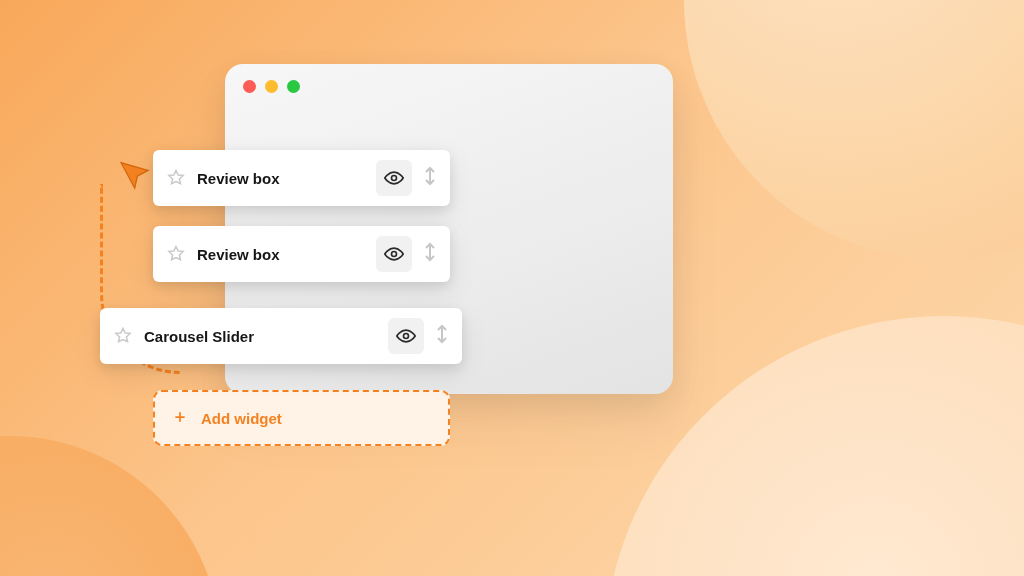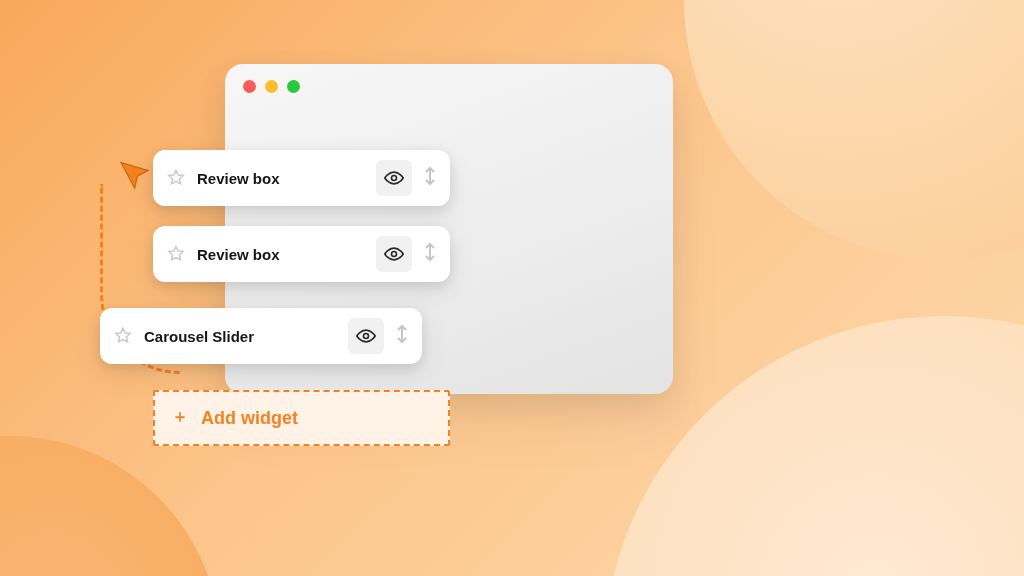--- a/index.html
+++ b/index.html
@@ -37,31 +37,31 @@
 }
 .dot { width: 13px; height: 13px; border-radius: 50%; }
 .dot.red   { background:#fc5b57; }
 .dot.yellow{ background:#fdbc2e; }
 .dot.green { background:#28c840; }
 
 
 .cards { position:absolute; left:150px; top:150px; width:300px; }
 .card {
   background:#fff;
-  border-radius:12px;
+  border-radius:6px;
   height:56px;
   display:flex; align-items:center;
   padding:0 12px;
   box-shadow: 0 4px 12px rgba(0,0,0,.10), 0 10px 30px rgba(0,0,0,.08);
   margin-bottom:26px;
   position:relative;
 }
 .card.c1 { margin-left:3px; }
 .card.c2 { margin-left:3px; margin-top:-6px; }
-.card.c3 { margin-left:-50px; width:322px;justify-content:space-between; }
+.card.c3 { margin-left:-50px; width:362px;justify-content:space-between; }
 .card.muted {
   background:#f4f4f4;
   box-shadow: 0 2px 6px rgba(0,0,0,.06);
   margin-left:3px;
 }
 .card .iconwrap {
   width:22px; display:flex; justify-content:center; color:#b8b8b8;
 }
 .card .label {
   margin-left:10px; font-weight:700; font-size:15px; color:#161616; flex:1;
@@ -72,27 +72,27 @@
   width:36px; height:36px; border-radius:6px;
   background:#f1f1f1; display:flex; align-items:center; justify-content:center;
 }
 .eye-btn svg { width:20px; height:20px; }
 .drag-handle { color:#c6c6c6; }
 
 .addwidget {
   border:2px dashed #f58220;
   background:#fff3e8;
   height:56px;
-  border-radius:2px;
+  border-radius:9px;
   display:flex; align-items:center;
   padding:0 18px;
   gap:14px;
   color:#f58220;
   font-weight:700;
-  font-size:18px;
+  font-size:15px;
   margin-left:3px; width:297px;
 }
 
 
 .cursor {
   position:absolute; left:119px; top:158px;
   transform: rotate(-8deg);
 }
 .path {
   position:absolute; left:100px; top:184px;

